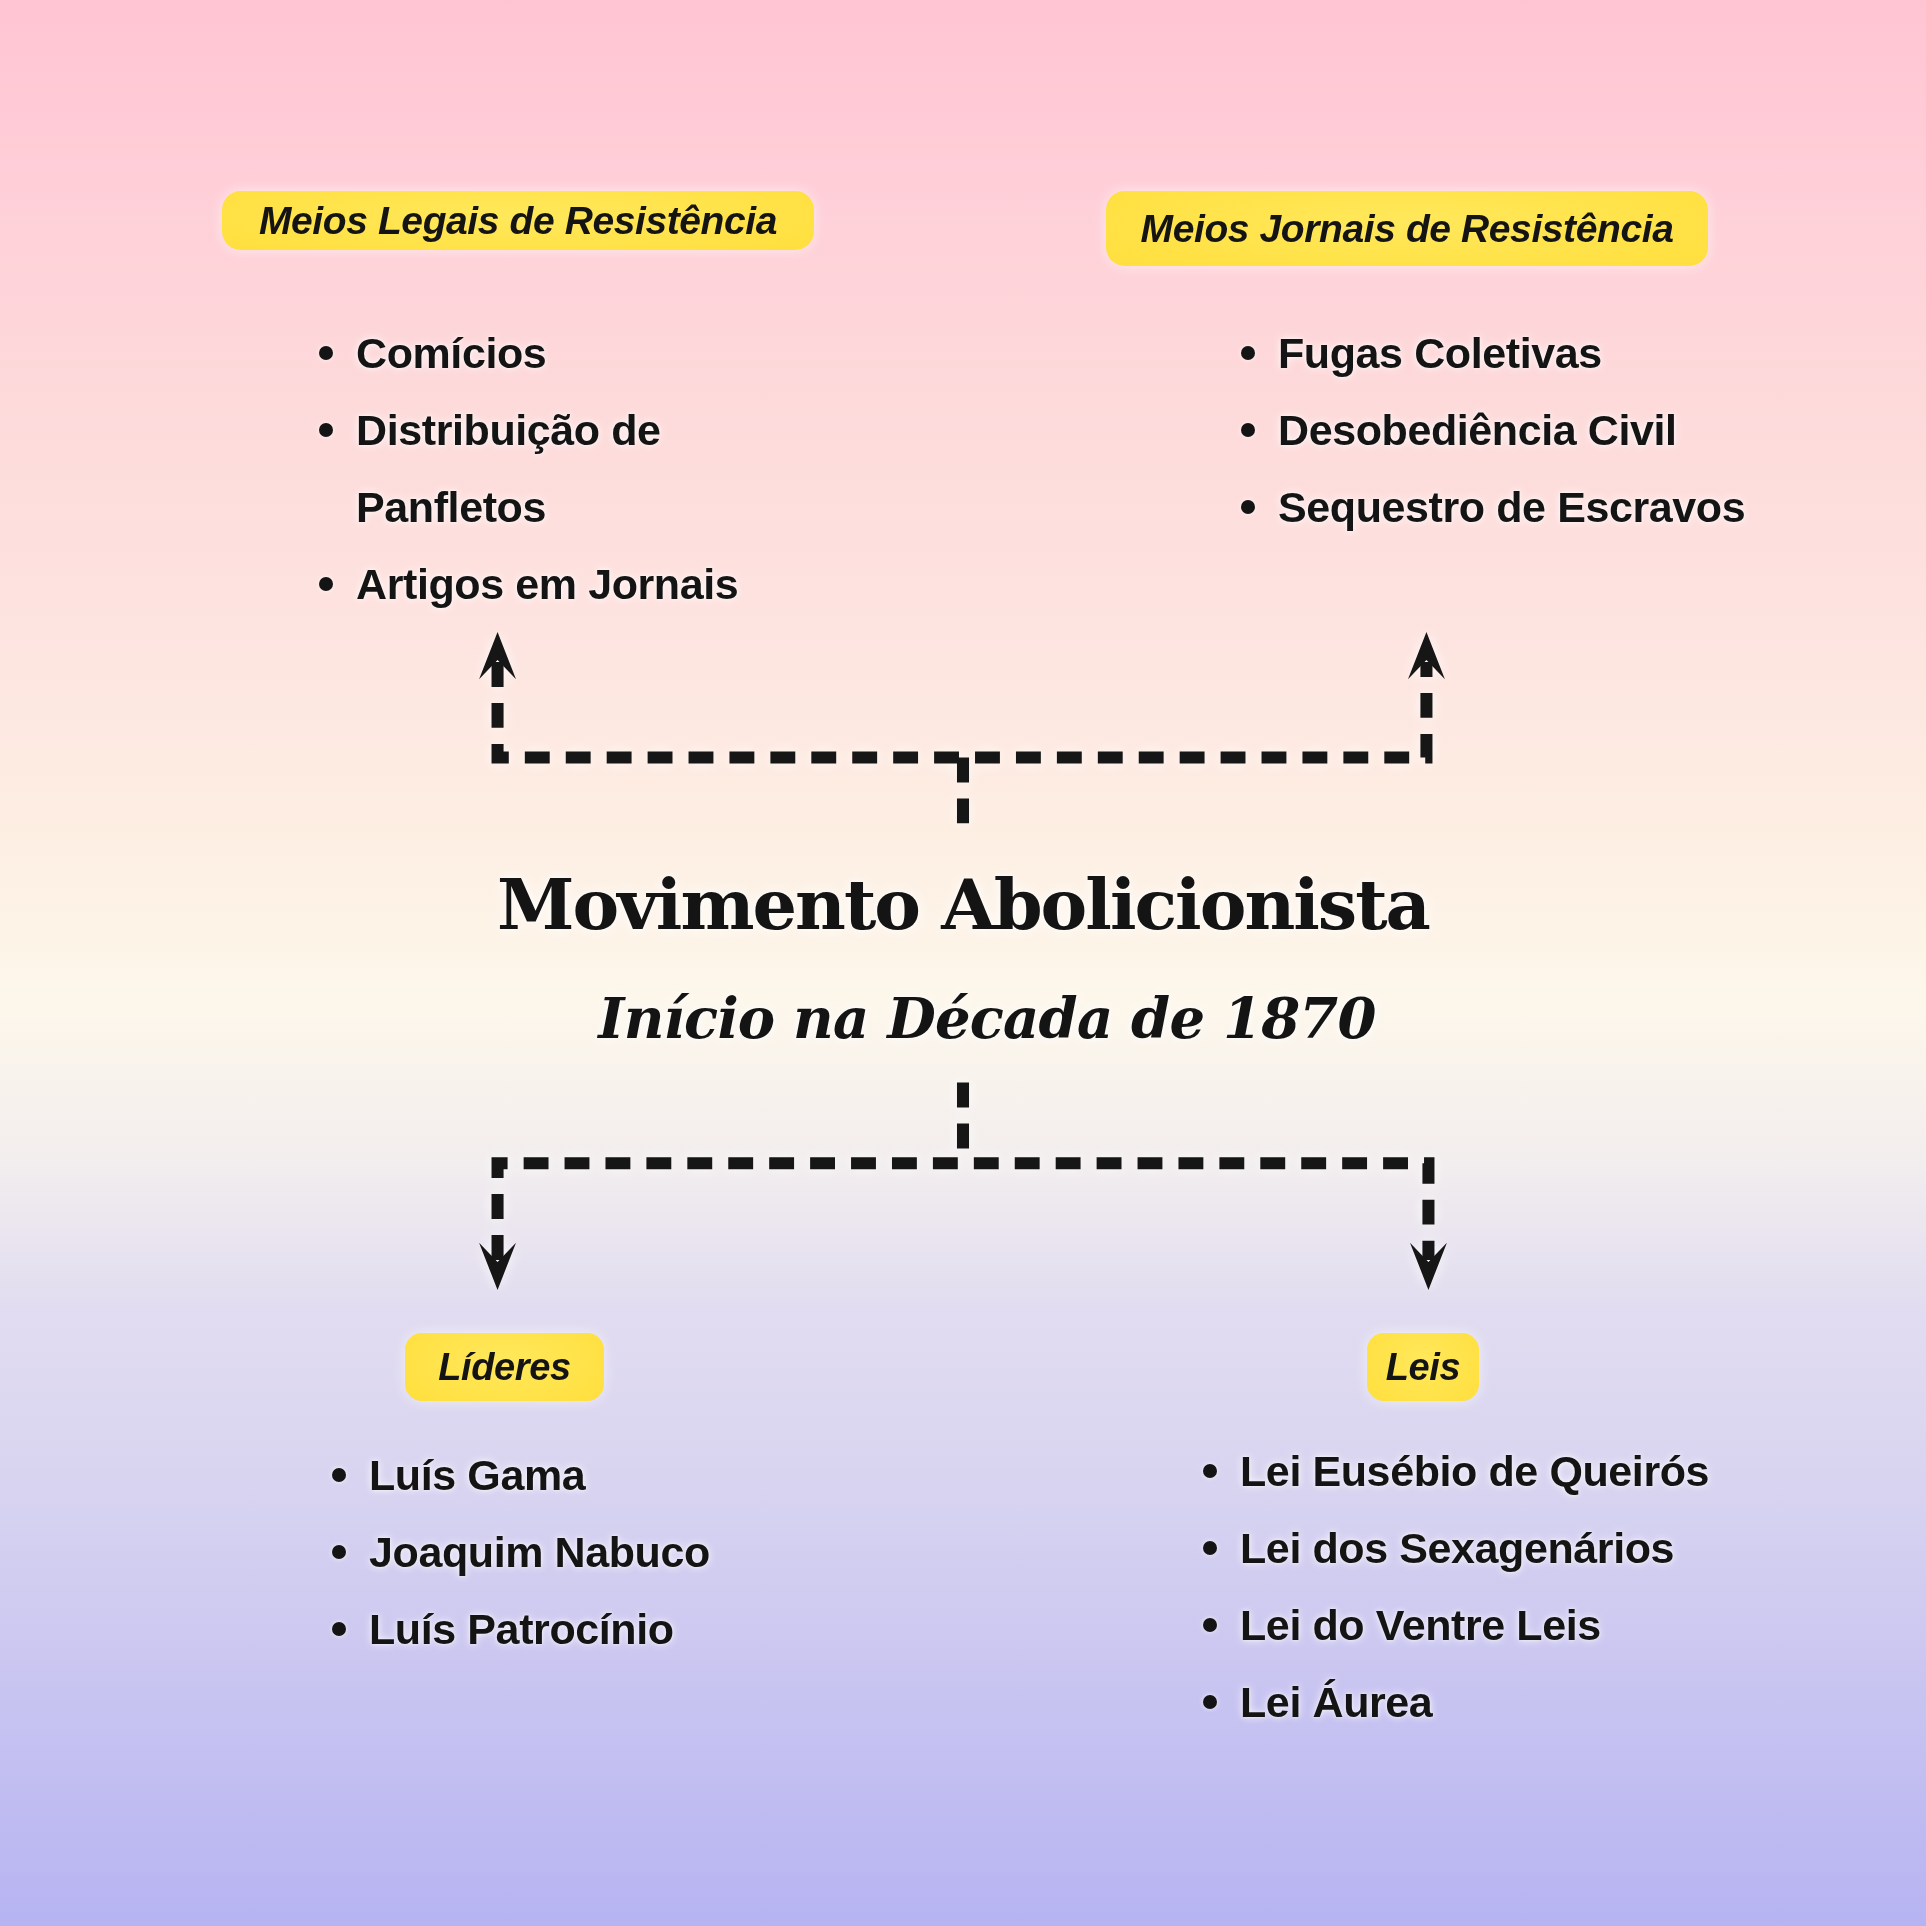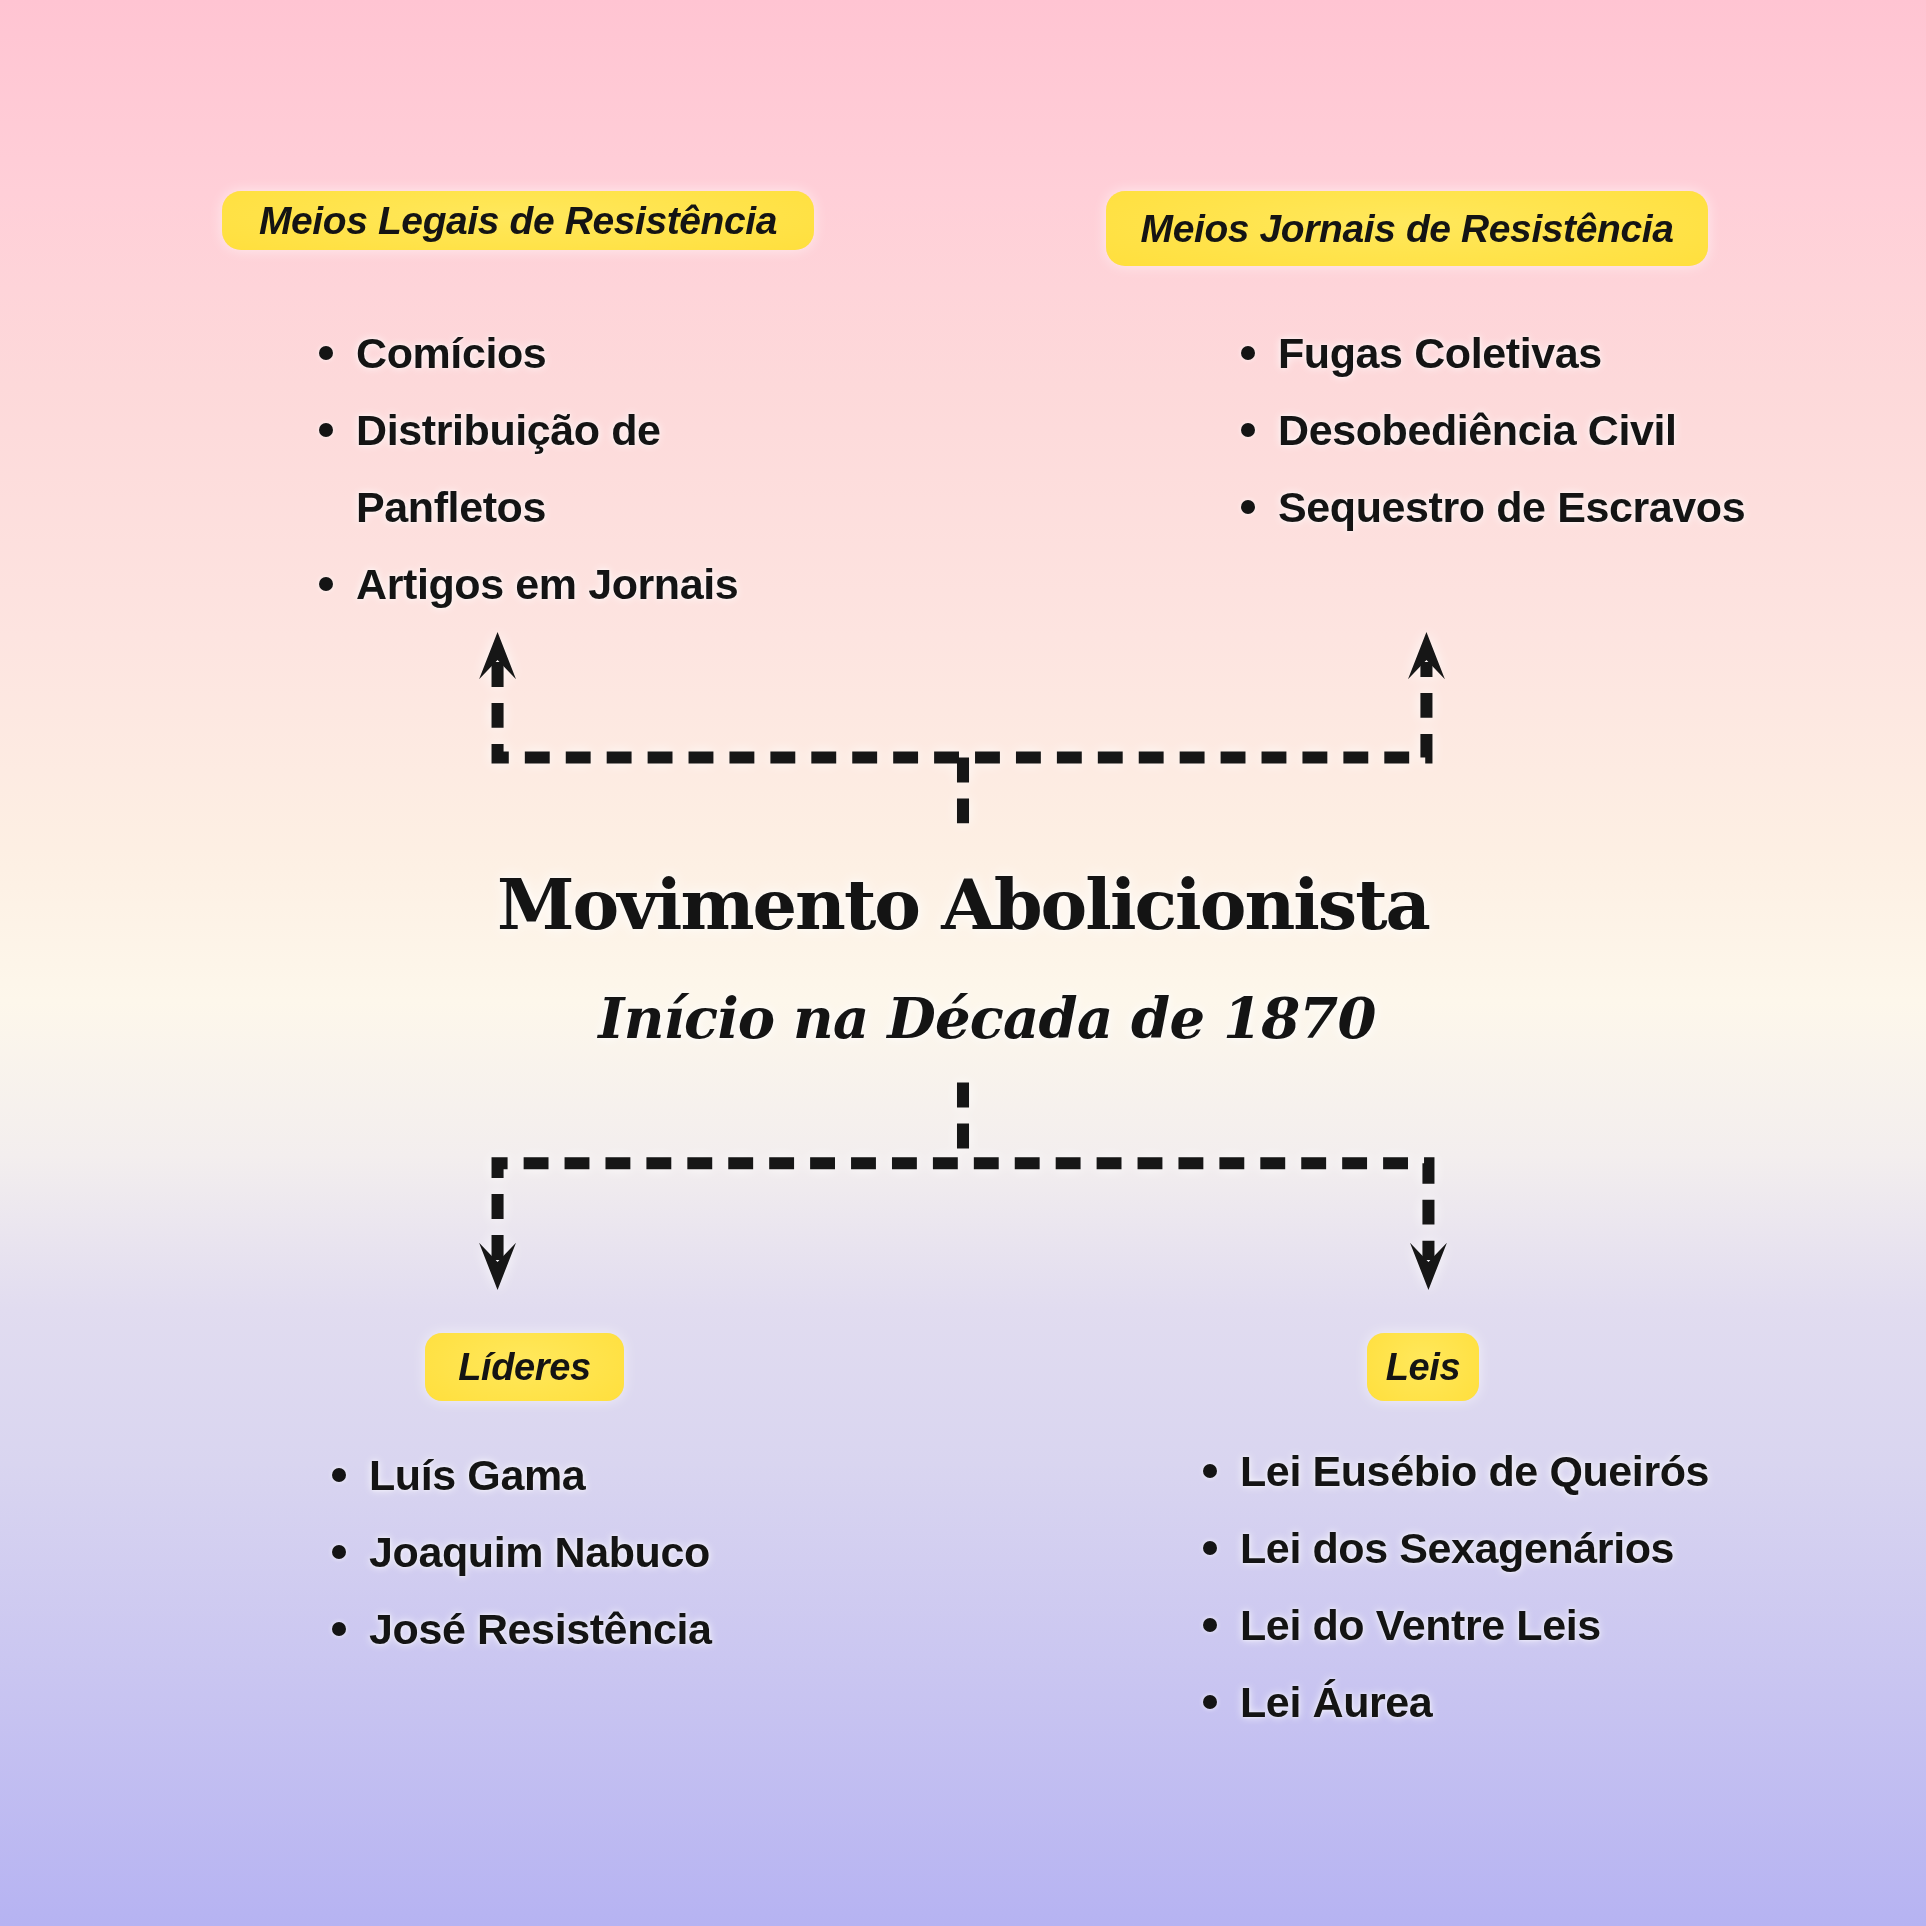--- a/index.html
+++ b/index.html
@@ -44,21 +44,21 @@
     border-radius: 19px;
     box-shadow: 0 0 13.6px rgba(255,255,255,0.6);
     font-style: italic;
     font-weight: 700;
     font-size: 39px;
     letter-spacing: -0.4px;
     white-space: nowrap;
   }
   .tag-tl { left: 222px;  top: 191px;  width: 592px; height: 59px; font-style: italic; }
   .tag-tr { left: 1106px; top: 191px;  width: 602px; height: 75px; }
-  .tag-bl { left: 405px; top: 1333px; width: 199px;  height: 68px; border-radius: 17px; font-size: 38px; margin-left: 20px; }
+  .tag-bl { left: 405px; top: 1333px; width: 199px;  height: 68px; border-radius: 17px; font-size: 38px; }
   .tag-br { left: 1367px; top: 1333px; width: 112px;  height: 68px; border-radius: 17px; font-size: 38px; }
 
   
   ul.blist {
     position: absolute;
     margin: 0; padding: 0;
     list-style: none;
     font-size: 43px;
     font-weight: 600;
     letter-spacing: -0.4px;
@@ -151,21 +151,21 @@
 
   <div class="title">Movimento Abolicionista</div>
   <div class="subtitle">Início na Década de 1870</div>
 
   <div class="tag tag-bl">
     <span>Líderes</span>
   </div>
   <ul class="blist list-bl">
     <li>Luís Gama</li>
     <li>Joaquim Nabuco</li>
-    <li>José Resistência</li>
+    <li>Luís Patrocínio</li>
   </ul>
 
   <div class="tag tag-br">
     <span>Leis</span>
   </div>
   <ul class="blist list-br">
     <li>Lei Eusébio de Queirós</li>
     <li>Lei dos Sexagenários</li>
     <li>Lei do Ventre Leis</li>
     <li>Lei Áurea</li>

